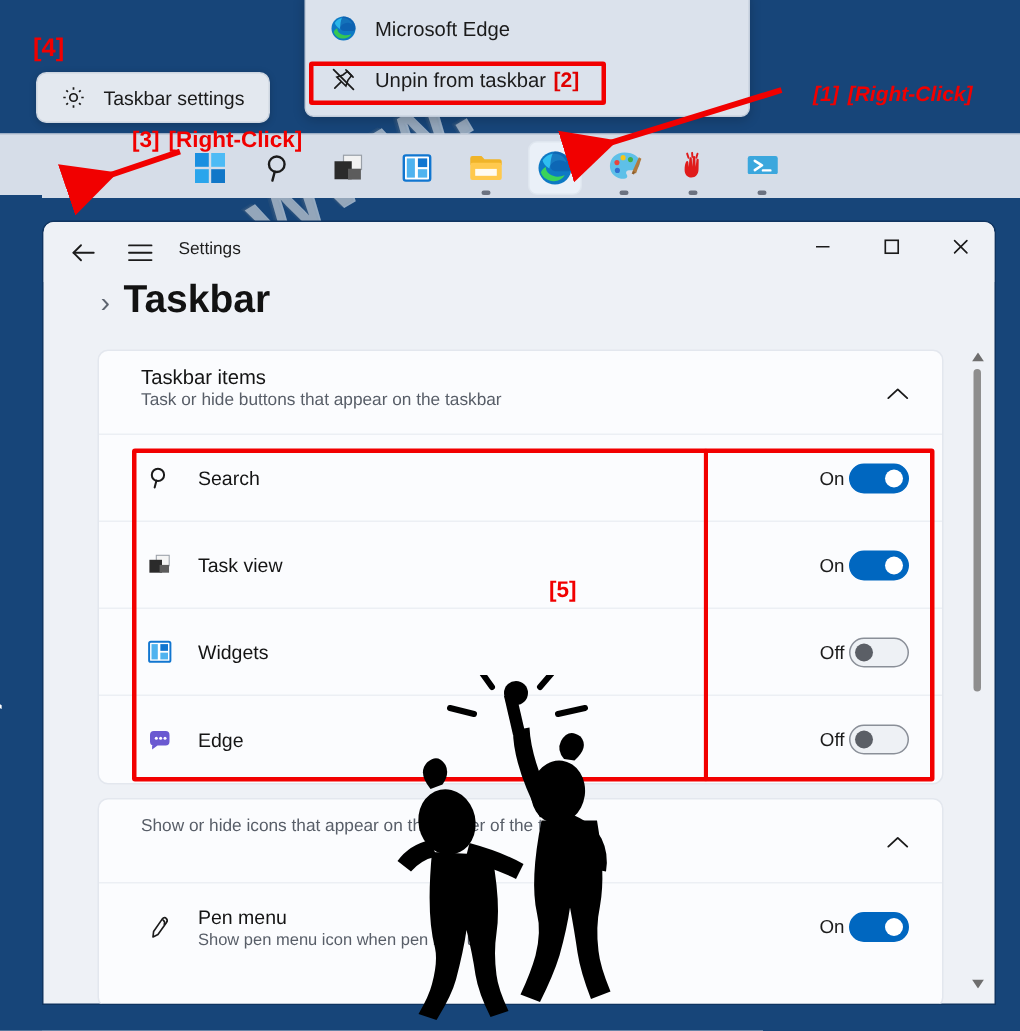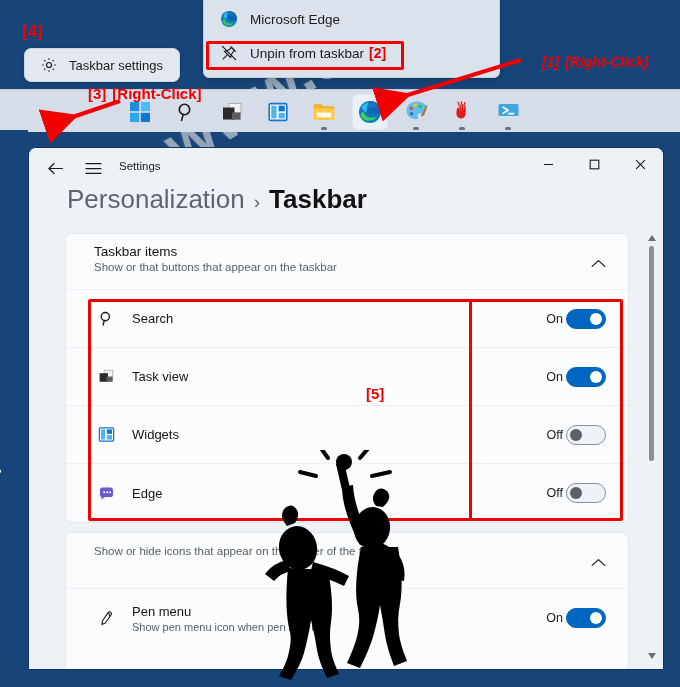--- a/index.html
+++ b/index.html
@@ -409,31 +409,30 @@
           </svg>
       </div>
       <div class="wc wc-close">
         <svg width="13" height="13" viewBox="0 0 13 13" stroke="#1b1b1b" stroke-width="1.1" stroke-linecap="round">
             <path d="M2.4 2.4l8.2 8.2M10.6 2.4l-8.2 8.2"></path>
           </svg>
       </div>
     </div>
 
     <div class="breadcrumb">
-      <span>Personalization</span>
       <span class="bc-sep">›</span>
       <span class="bc-cur">Taskbar</span>
     </div>
 
     <div class="content">
 
       <div class="card" id="card-items">
         <div class="card-head">
           <div class="h-t">Taskbar items</div>
-          <div class="h-s">Show or that buttons that appear on the taskbar</div>
+          <div class="h-s">Task or hide buttons that appear on the taskbar</div>
           <span class="chev">
             <svg width="15" height="9" viewBox="0 0 15 9" fill="none" stroke="#1b1b1b" stroke-width="1.25" stroke-linecap="round" stroke-linejoin="round">
                 <path d="M1.2 7.4 L7.5 1.6 L13.8 7.4"></path>
               </svg>
           </span>
         </div>
 
         <div class="row">
           <span class="row-ico">
             <svg width="17" height="17" viewBox="0 0 17 17" fill="none" stroke="#1b1b1b" stroke-width="1.35" stroke-linecap="round">

